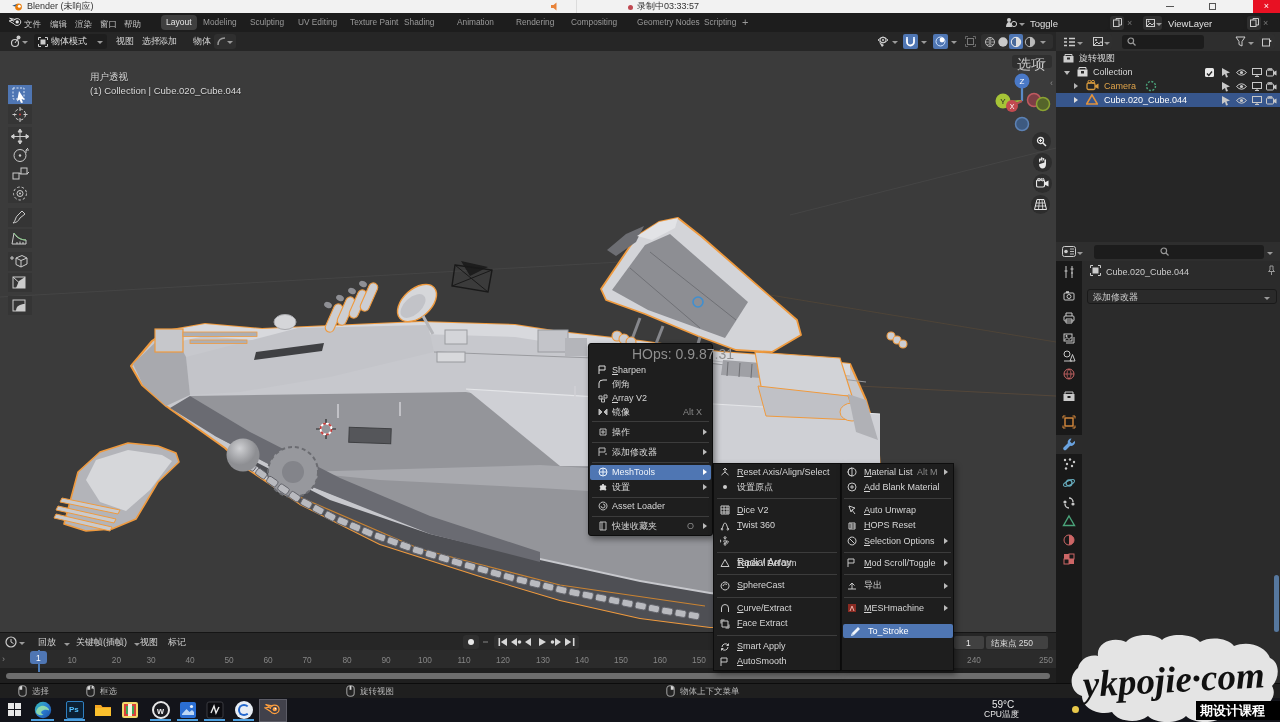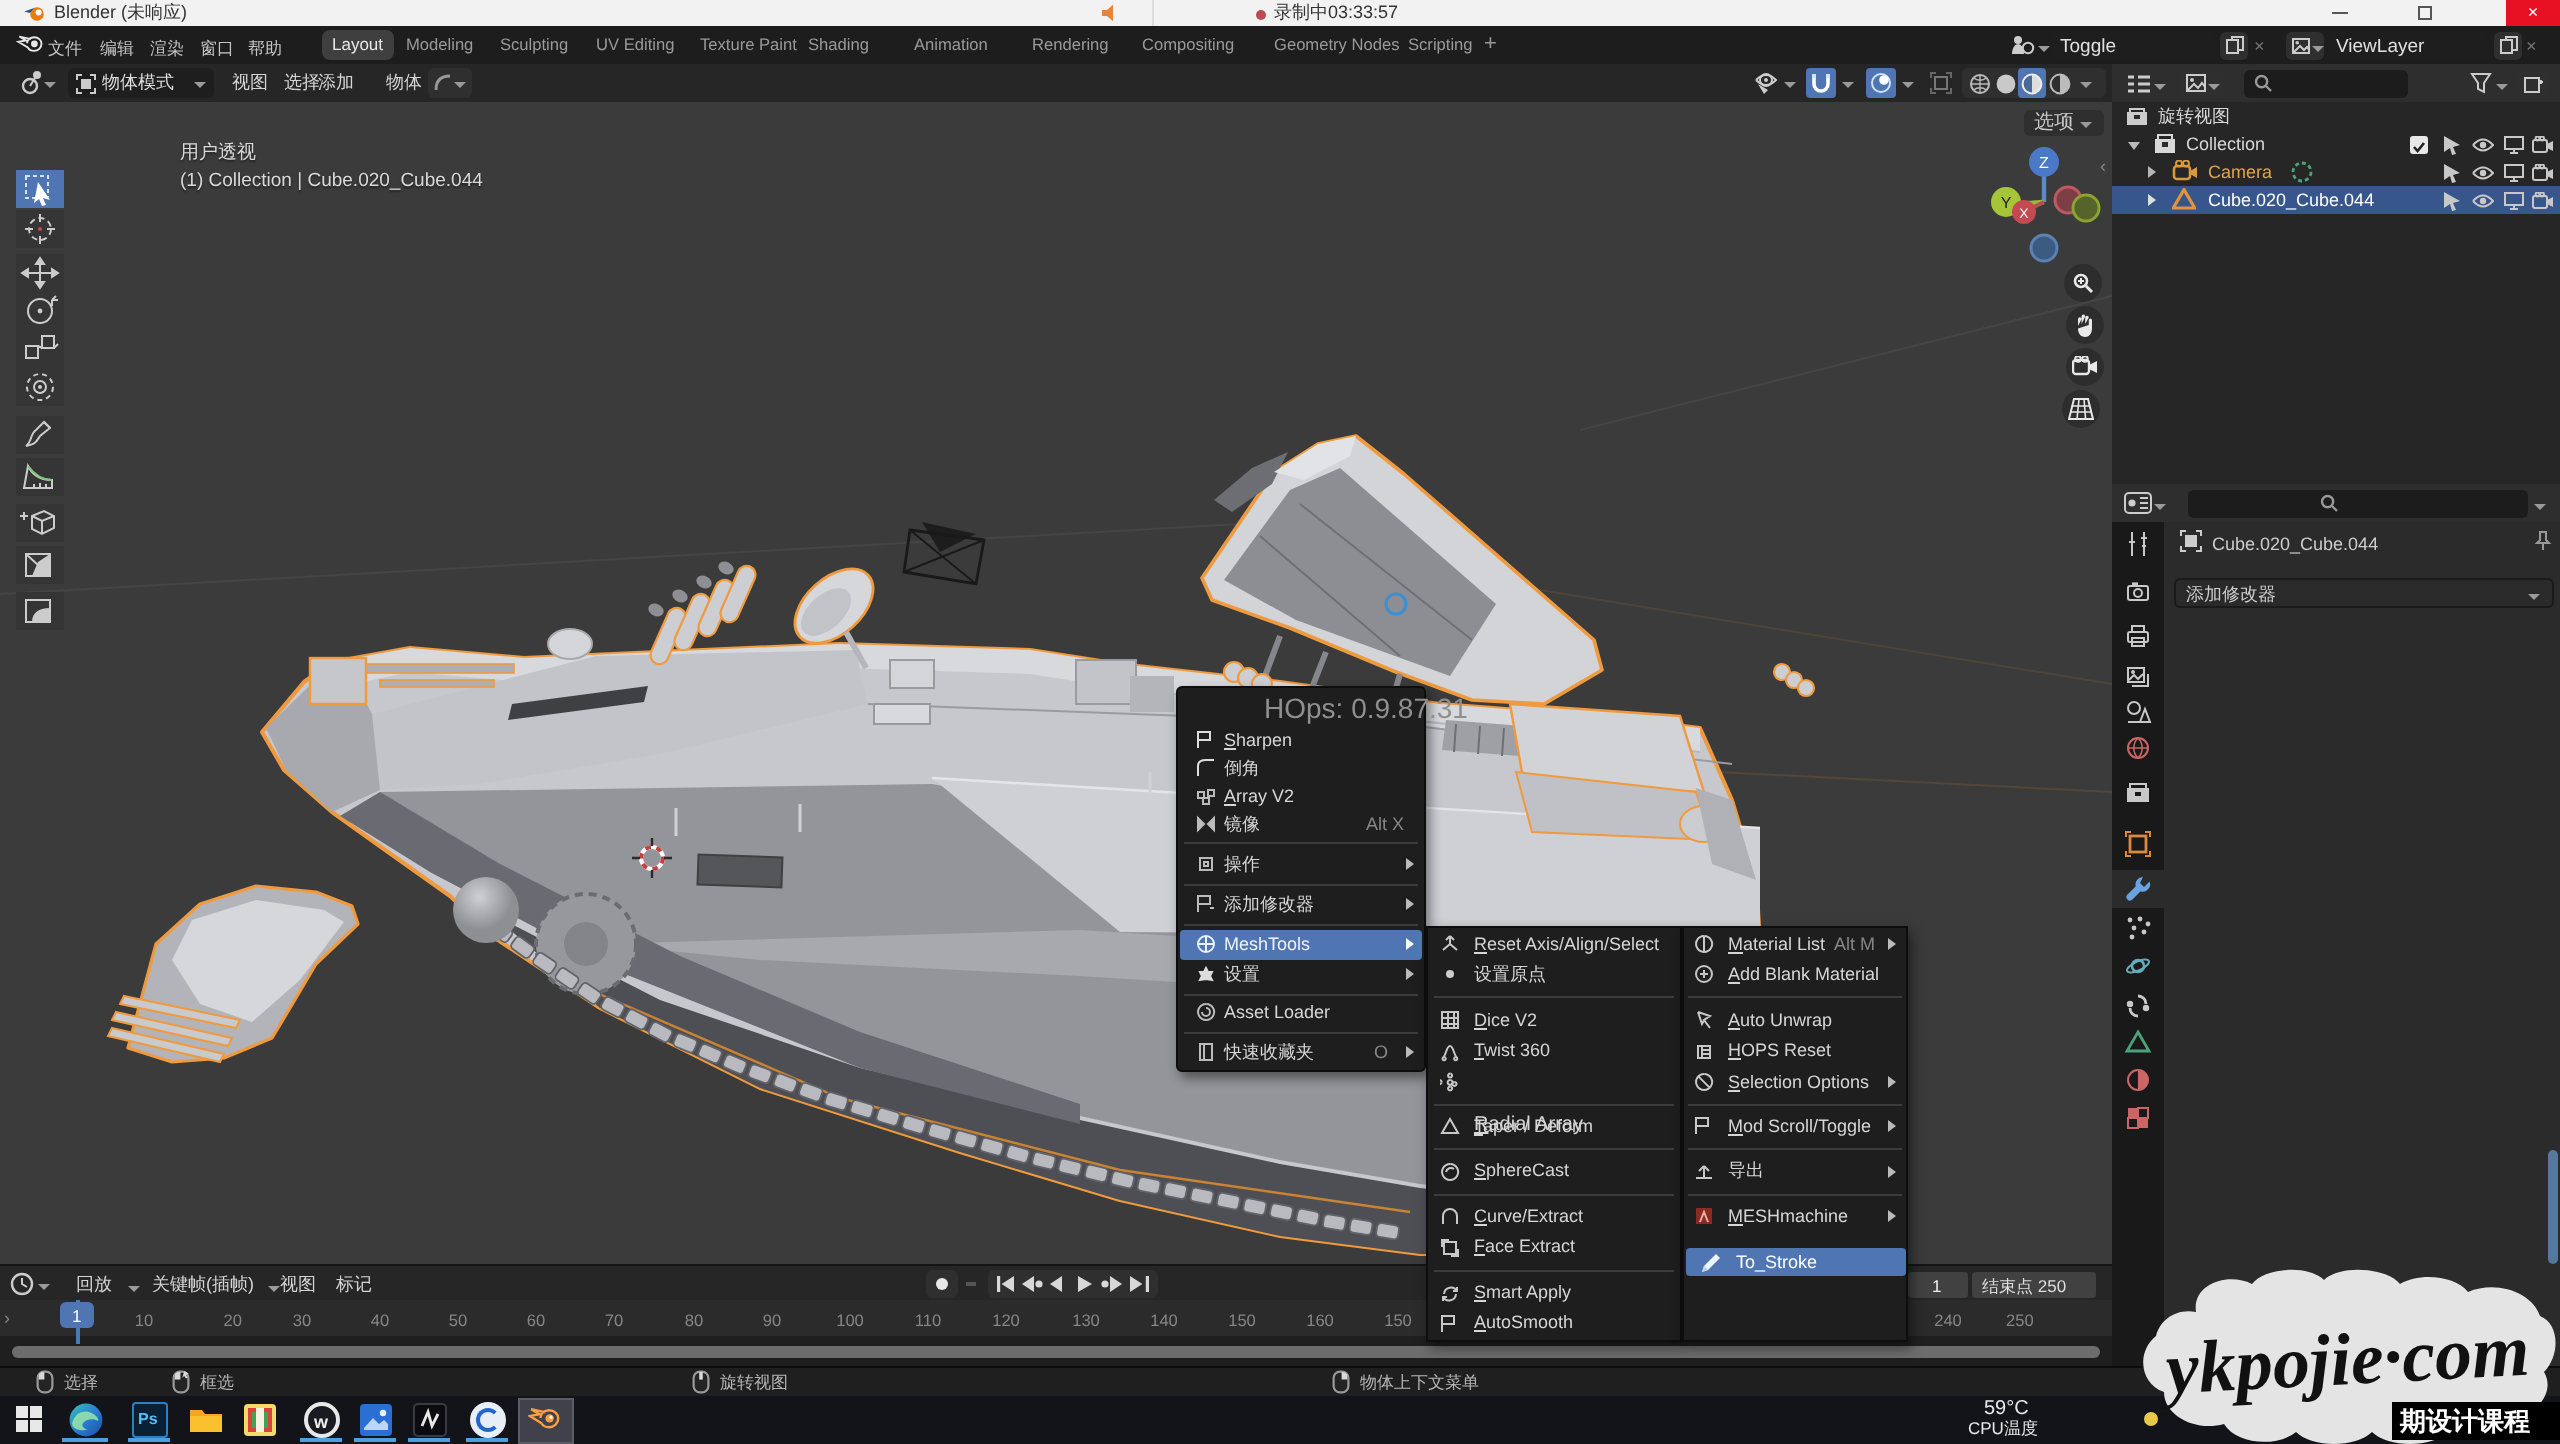--- a/index.html
+++ b/index.html
@@ -347,21 +347,21 @@
 <circle cx="698" cy="302" r="5" fill="none" stroke="#3f8fd0" stroke-width="1.6"></circle>
 <g transform="translate(326,429)">
 <circle r="5.5" fill="none" stroke="#fff" stroke-width="2"></circle>
 <circle r="5.5" fill="none" stroke="#c3403f" stroke-width="2" stroke-dasharray="2.8 2.8"></circle>
 <path d="M0,-10 V-6 M0,6 V10 M-10,0 H-6 M6,0 H10" stroke="#2b2b2b" stroke-width="1.2"></path>
 </g>
 </svg>
 <div class="abs tx vptx" style="left:90px;top:21px">用户透视</div>
 <div class="abs tx vptx" style="left:90px;top:35px">(1) Collection | Cube.020_Cube.044</div>
 <div class="abs hbtn" style="left:1012px;top:3.5px;width:40px;height:13px"></div>
-      <div class="abs tx" style="left:1017px;top:6px;font-size:10px;color:#c8c8c8">选项</div>
+      <div class="abs tx" style="left:1017px;top:6px;font-size:14px;color:#c8c8c8">选项</div>
       <div class="abs vdn" style="left:1040px;top:10px"></div>
 <div class="abs tx" style="left:1050px;top:28px;font-size:9px;color:#8a8a8a">‹</div>
 </div>
 
 <div class="tbtn on" style="top:85px"><svg width="24" height="19" viewBox="0 0 24 19">
         <rect x="5" y="3" width="11" height="11" fill="none" stroke="#d8e4f5" stroke-dasharray="2 1.5"></rect>
         <path d="M11 6 L17 15 L13.5 14 L15 17.5 L13 18 L11.5 14.5 L9 16.5 Z" fill="#fff"></path>
       </svg></div>
 <div class="tbtn" style="top:105px"><svg width="24" height="19" viewBox="0 0 24 19">
         <circle cx="12" cy="9.5" r="5.5" fill="none" stroke="#ccc" stroke-dasharray="3 2"></circle>
@@ -495,21 +495,21 @@
 <div class="abs tx fr" style="left:376px;top:656px;width:20px;text-align:center">90</div>
 <div class="abs tx fr" style="left:415px;top:656px;width:20px;text-align:center">100</div>
 <div class="abs tx fr" style="left:454px;top:656px;width:20px;text-align:center">110</div>
 <div class="abs tx fr" style="left:493px;top:656px;width:20px;text-align:center">120</div>
 <div class="abs tx fr" style="left:533px;top:656px;width:20px;text-align:center">130</div>
 <div class="abs tx fr" style="left:572px;top:656px;width:20px;text-align:center">140</div>
 <div class="abs tx fr" style="left:611px;top:656px;width:20px;text-align:center">150</div>
 <div class="abs tx fr" style="left:650px;top:656px;width:20px;text-align:center">160</div>
 <div class="abs tx fr" style="left:689px;top:656px;width:20px;text-align:center">150</div>
 <div class="abs tx fr" style="left:964px;top:656px;width:20px;text-align:center">240</div>
-<div class="abs tx fr" style="left:1003px;top:656px;width:20px;text-align:left">250</div>
+<div class="abs tx fr" style="left:1039px;top:656px;width:20px;text-align:left">250</div>
 
 <div class="abs" style="left:38px;top:650px;width:1.5px;height:22px;background:#4a7ab5"></div>
 <div class="abs" style="left:30px;top:651px;width:17px;height:13px;background:#4f76b3;border-radius:3px"></div>
 <div class="abs tx" style="left:36px;top:654px;font-size:8.5px;color:#fff">1</div>
 <div class="abs" style="left:6px;top:673px;width:1044px;height:6px;background:#6d6d6d;border-radius:3px"></div>
 <div class="abs tx" style="left:2px;top:655px;font-size:9px;color:#888">›</div>
 
 <div class="abs" id="statusbar"></div>
 <svg class="abs" style="left:18px;top:685px" width="9" height="12" viewBox="0 0 9 12">
       <rect x="0.8" y="0.8" width="7.4" height="10.4" rx="3.2" fill="#242424" stroke="#9a9a9a" stroke-width="1.1"></rect>

